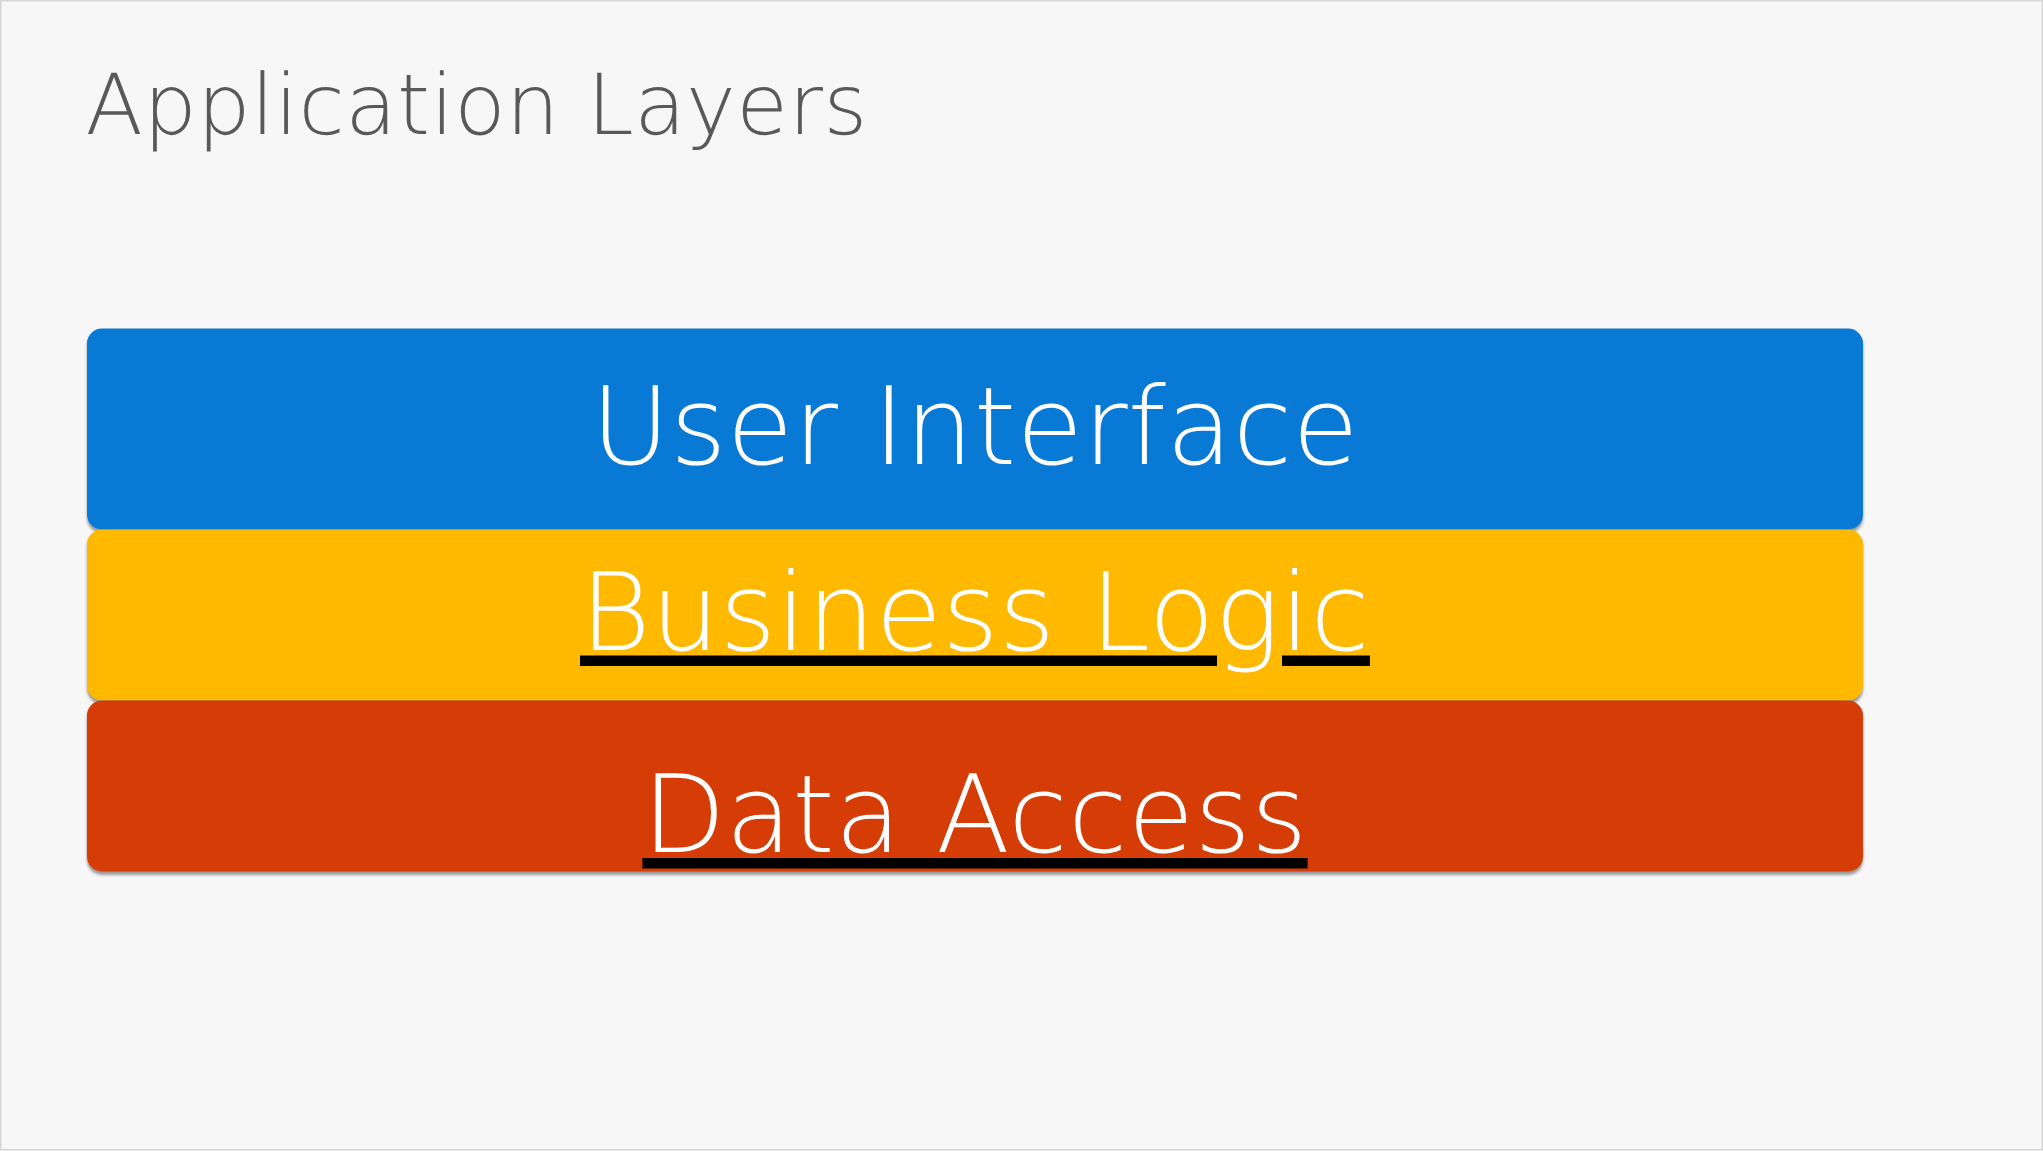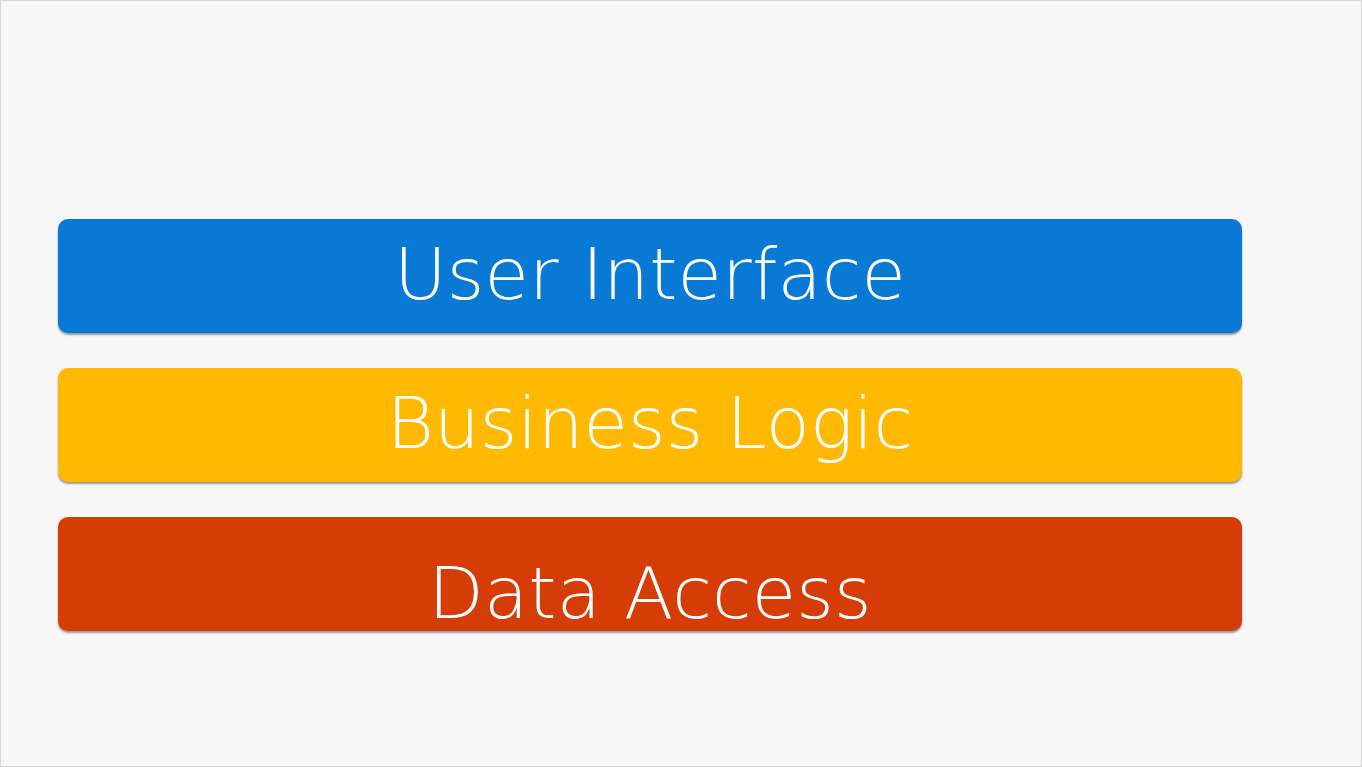--- a/index.html
+++ b/index.html
@@ -49,43 +49,44 @@
     width: 1184px;
     border-radius: 10px;
     display: flex;
     align-items: center;
     justify-content: center;
     box-shadow: 0 2px 2px rgba(0, 0, 0, 0.38);
     box-sizing: border-box;
   }
 
   .layer-bar + .layer-bar {
-    margin-top: 35px;
+    text-decoration: underline;
   }
 
   .layer-label {
     font-size: 72px;
     line-height: 1;
     font-weight: 300;
     color: #ffffff;
     letter-spacing: 0.2px;
     white-space: nowrap;
     font-family: "DejaVu Sans", sans-serif;
     transform: translateY(-2px);
   }
 </style>
 </head>
 <body>
 
 <div id="slide" style="background: rgb(247, 247, 247); border-color: rgb(214, 214, 214);">
 
+  <div id="slide-title" style="color: rgb(89, 89, 89);">Application Layers</div>
 
   <div id="layer-stack">
 
-    <div class="layer-bar" style="background: rgb(8, 121, 212); height: 114px; text-align: center;">
+    <div class="layer-bar" style="background: rgb(8, 121, 212); height: 134px; text-align: center;">
       <span class="layer-label" style="color: rgb(255, 255, 255);">User Interface</span>
     </div>
 
     <div class="layer-bar" style="background: rgb(255, 185, 0); height: 114px;">
       <span class="layer-label" style="color: rgb(255, 255, 255);">Business Logic</span>
     </div>
 
     <div class="layer-bar" style="background: rgb(214, 60, 6); height: 114px; align-items: flex-end;">
       <span class="layer-label" style="color: rgb(255, 255, 255);">Data Access</span>
     </div>

